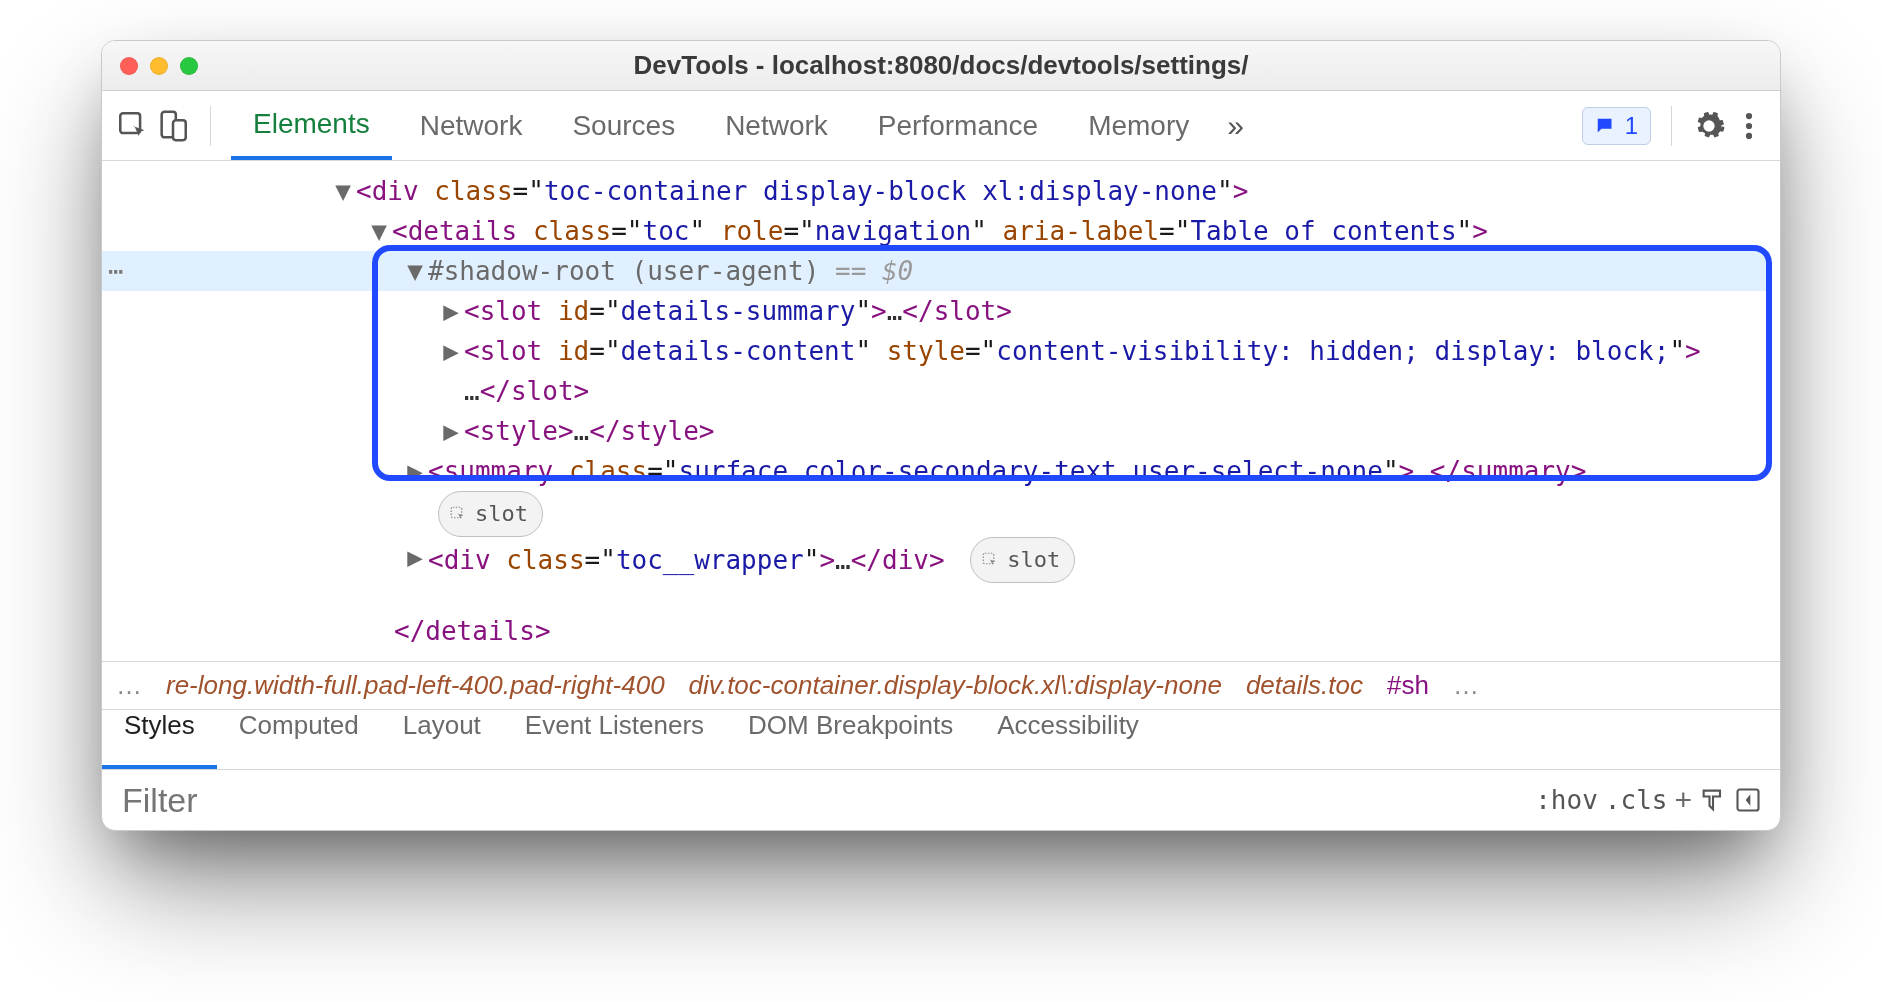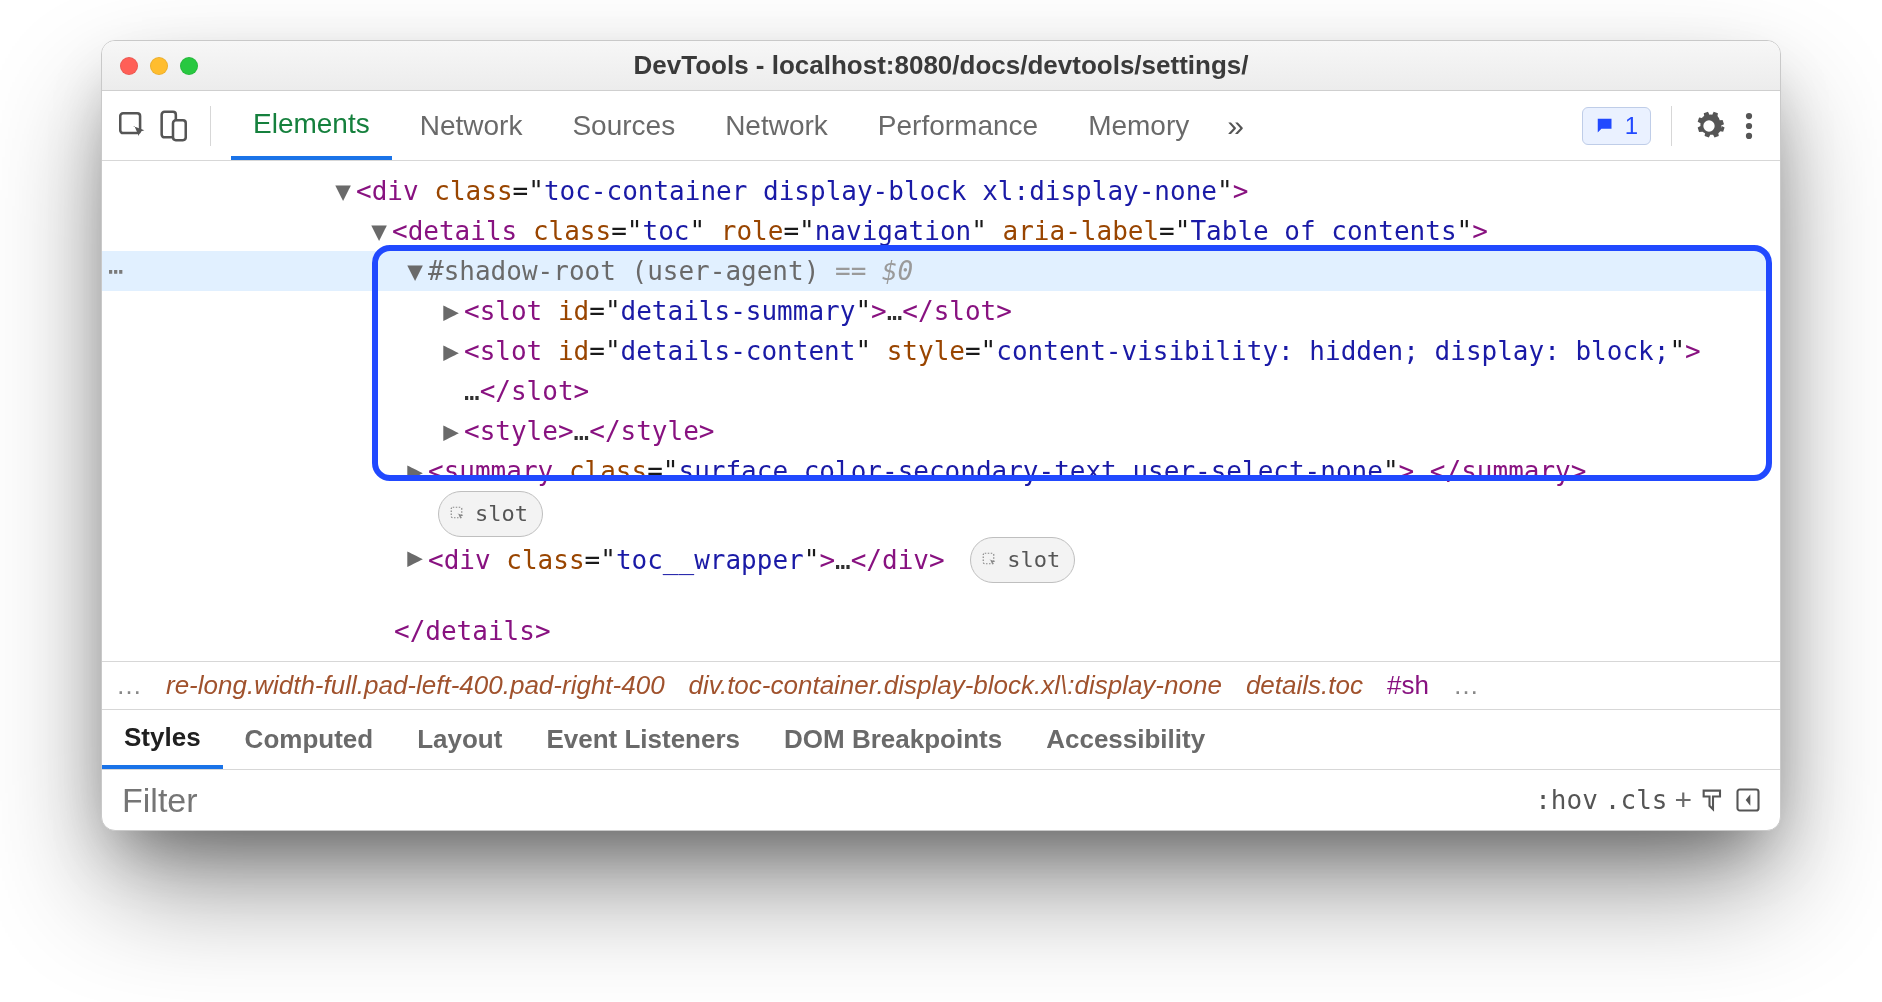--- a/index.html
+++ b/index.html
@@ -111,21 +111,21 @@
     overflow:hidden;
   }
   .crumbs .c { color:var(--crumb-orange); white-space:nowrap;font-style:italic;}
   .crumbs .sel { color:var(--tag);}
   .crumbs .dots { color:#888;}
   .subtabs {
     display:flex; align-items:center;
     height:60px; border-bottom:1px solid var(--border);
     padding:0 0px; font-size:26px;
   }
-  .subtab { padding:0 22px; height:100%; display:flex; align-items:center; color:#6a6a6a;font-weight:bold;}
+  .subtab { padding:0 22px; height:100%; display:flex; align-items:flex-start; color:#6a6a6a;}
   .subtab.active { color:#202020; border-bottom:4px solid var(--active-blue);}
   .filterbar {
     display:flex; align-items:center;
     height:60px; padding:0 18px;
     color:#9a9a9a; font-size:26px;
   }
   .filterbar .right { margin-left:auto; display:flex; align-items:center; gap:7px; color:#555;}
   .mono { font-family: ui-monospace, Menlo, monospace;}
   .plus { font-size:30px; color:#6a6a6a;}
   svg { display:block; }

